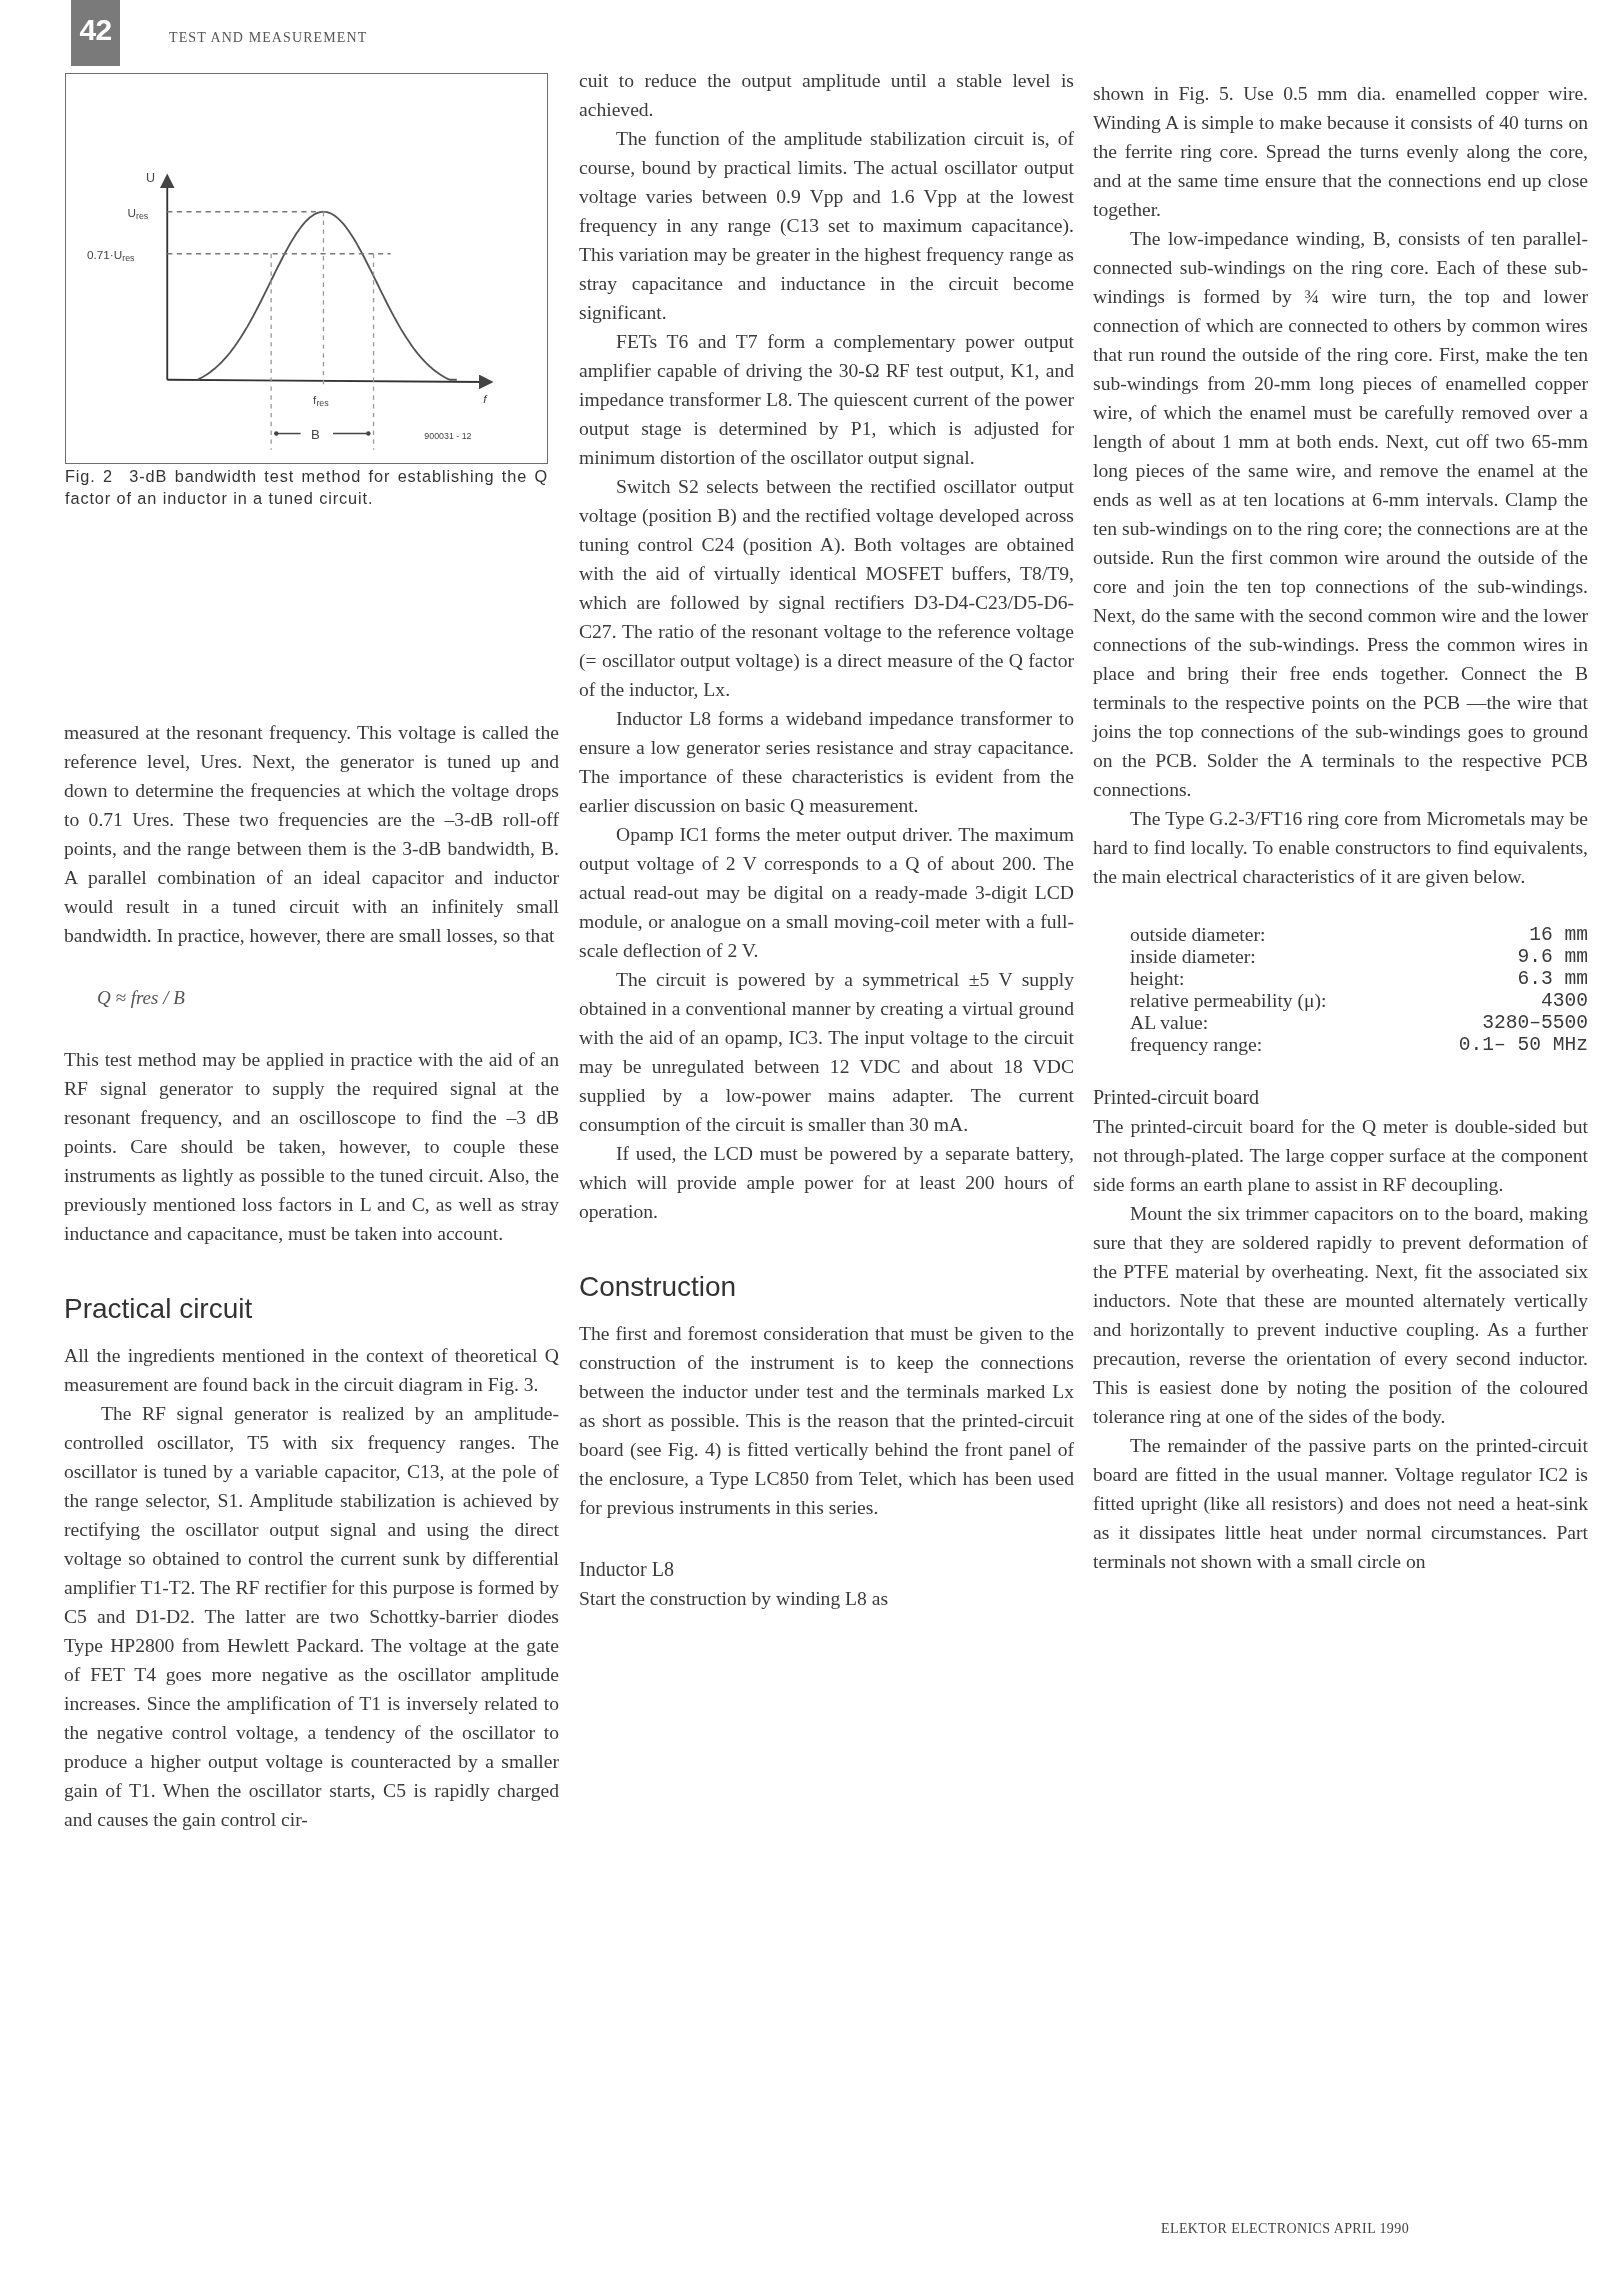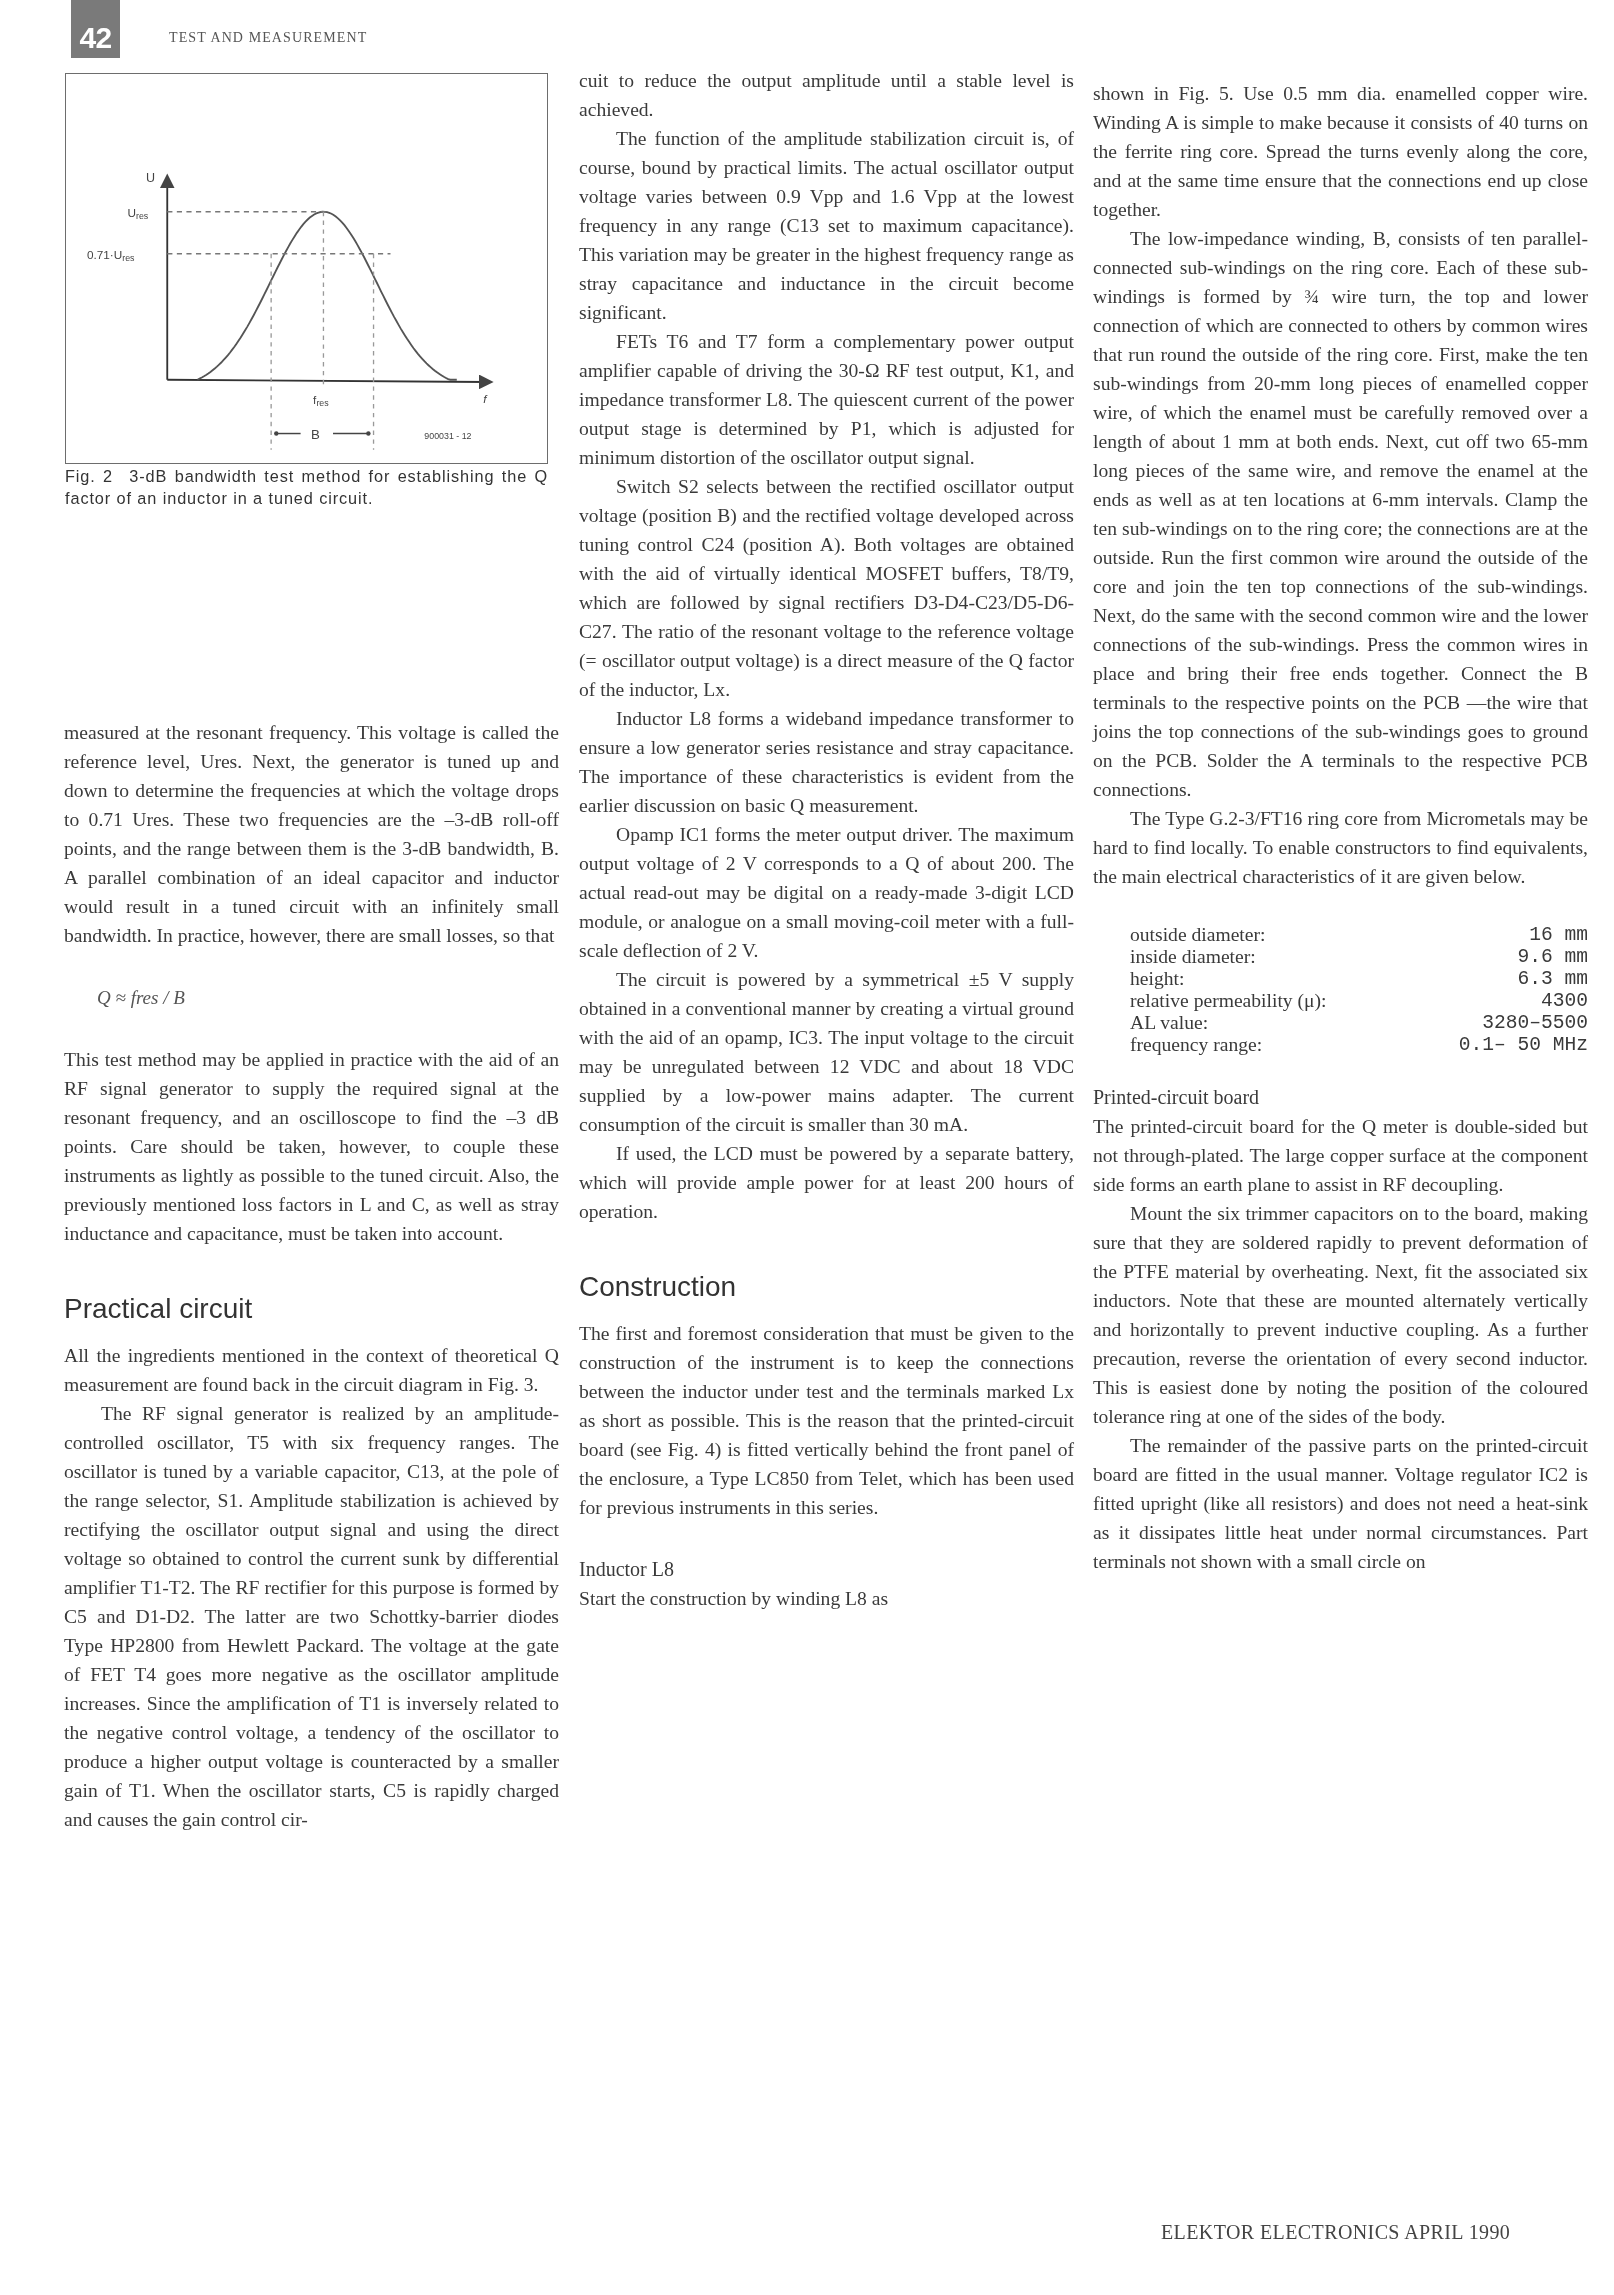--- a/index.html
+++ b/index.html
@@ -2,25 +2,25 @@
 <html style="font-size:12px"><head>
 <meta charset="utf-8">
 <style>
   html, body { margin: 0; padding: 0; background: #ffffff; }
   body {
     width: 1615px; height: 2295px; position: relative; overflow: hidden;
     font-family: "Liberation Serif", "DejaVu Serif", serif;
     color: #2b2b2b;
   }
   .page-num {
-    position: absolute; left: 71px; top: 0; width: 49px; height: 58px;
+    position: absolute; left: 71px; top: 0; width: 49px; height: 66px;
     background: #7a7a7a; color: #ffffff;
     font-family: "Liberation Sans", "DejaVu Sans", sans-serif; font-weight: bold;
     font-size: 30px; display: flex; align-items: flex-end; justify-content: center;
-    padding-bottom: 3px; box-sizing: border-box; letter-spacing: -0.7px;
+    padding-bottom: 19px; box-sizing: border-box; letter-spacing: -0.7px;
   }
   .running-head {
     position: absolute; left: 169px; top: 30px;
     font-family: "Liberation Serif", serif; font-size: 14px; letter-spacing: 1.1px;
     color: #555;
   }
   .figure-box {
     position: absolute; left: 65px; top: 73px; width: 483px; height: 391px;
     border: 1.5px solid #6d6d6d; box-sizing: border-box; background: #fff;
   }
@@ -49,21 +49,21 @@
     font-weight: normal; font-size: 28px; line-height: 33px; color: #333;
   }
   h3.subhead {
     margin: 33px 0 0 0; font-weight: normal; font-size: 20px; line-height: 29px; color: #3a3a3a;
   }
   .spec-table { margin: 33px 0 27px 37px; width: 458px; border-collapse: collapse; }
   .spec-table td { padding: 0; font-size: 19.6px; line-height: 22px; color: #3a3a3a; }
   .spec-table td.val { text-align: right; font-family: Liberation Mono, monospace; }
   .footer {
     position: absolute; left: 1161px; top: 2221px;
-    font-family: "Liberation Serif", serif; font-size: 20px; letter-spacing: 0.4px; color: #444;
+    font-family: "Liberation Serif", serif; font-size: 14px; letter-spacing: 0.4px; color: #444;
   }
   .fig-label { font-family: "Liberation Sans", "DejaVu Sans", sans-serif; fill: #444; }
 </style>
 </head>
 <body>
 
 <div class="page-num">42</div>
 <div class="running-head">TEST AND MEASUREMENT</div>
 
 <div class="figure-box">

